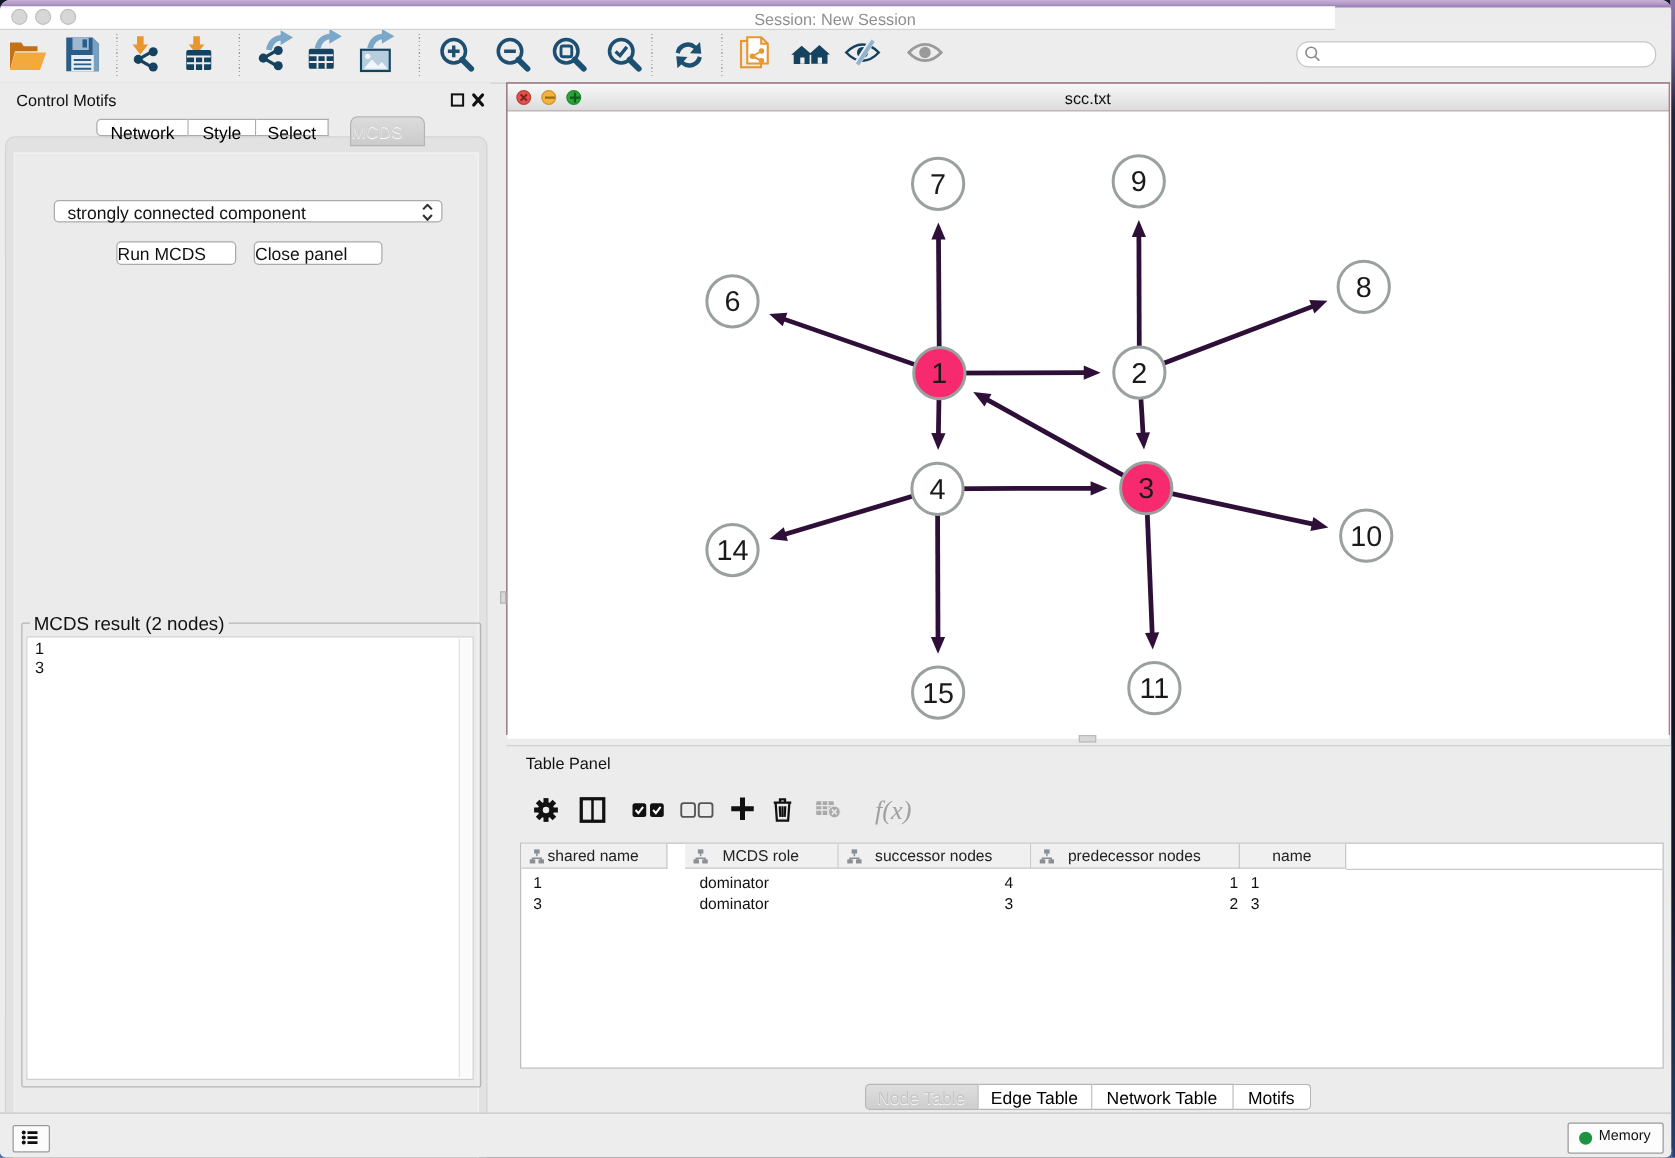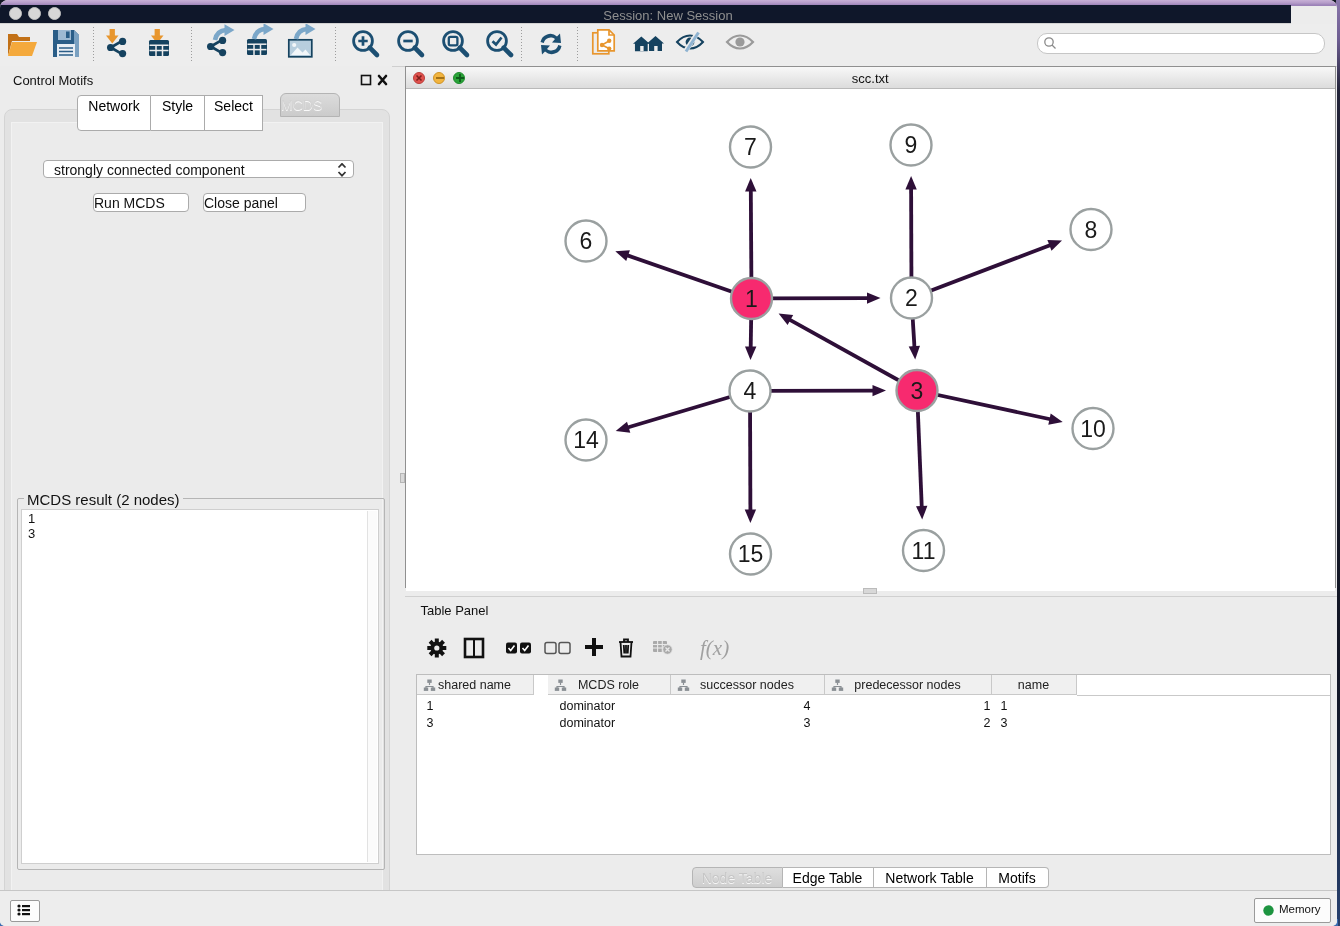--- a/index.html
+++ b/index.html
@@ -6,37 +6,37 @@
   font-family:"Liberation Sans",sans-serif;background:#141824}
 .abs{position:absolute}
 #strip{right:0;top:0;width:4px;height:926px;
   background:linear-gradient(#8a76ab 0,#6d5d91 40px,#23243a 90px,#10131f 300px,#131727 700px,#27406e 926px)}
 #corner-l{left:0;bottom:0;width:7px;height:7px;background:#3d6db0}
 #corner-r{right:2px;bottom:0;width:7px;height:7px;background:#3d6db0}
 #win{left:0;top:0;width:1336.5px;height:926px;background:#ececec;
   border-radius:8px 8px 5px 5px;overflow:hidden}
 #purple{left:0;top:0;width:1336.5px;height:6px;
   background:linear-gradient(#c7b0d6 0,#b49bc8 3px,#9c82b8 5px);border-radius:8px 8px 0 0}
-#titlebar{left:0;top:5px;width:1291px;height:18px;background:#0f172a;border-bottom:1px solid #d2d2d2}
+#titlebar{left:0;top:5px;width:1068px;height:18px;background:#ffffff;border-bottom:1px solid #d2d2d2}
 .tl{position:absolute;top:2px;width:11px;height:11px;border-radius:50%;
   background:#d7d7d7;border:1px solid #c0c0c0}
 #wtitle{left:0;top:3px;width:1336px;text-align:center;font-size:13px;color:#8f8f8f}
 #toolbar{left:0;top:24px;width:1336.5px;height:42px;background:#ededed;border-bottom:1px solid #cfcfcf}
 .vsep{position:absolute;top:3px;height:36px;width:1px;
   background:repeating-linear-gradient(to bottom,#9d9d9d 0,#9d9d9d 1px,transparent 1px,transparent 3px)}
 #searchbox{position:absolute;left:1037px;top:9px;width:286px;height:19px;background:#fff;
   border:1px solid #c6c6c6;border-radius:10px}
 
 #cpanel{left:0;top:66px;width:392px;height:824px;background:#ececec}
 #cp-head{position:absolute;left:13px;top:7px;font-size:13px;color:#111}
 #tabbody{position:absolute;left:4px;top:43px;width:384px;height:838px;background:#e2e2e2;
   border:1px solid #d4d4d4;border-radius:8px}
 #tabinner{position:absolute;left:11px;top:56px;width:370px;height:811px;background:#ebebeb;
   border:1px solid #f2f2f2}
-.tab{position:absolute;top:29px;height:36px;background:#fff;border:1px solid #ababab;
+.tab{position:absolute;top:29px;height:14px;background:#fff;border:1px solid #ababab;
   font-size:14px;color:#000;text-align:center;line-height:20px;box-sizing:border-box}
 #tab-mcds{position:absolute;left:280px;top:27px;width:60px;height:24px;
   background:linear-gradient(#dcdcdc,#cbcbcb);border:1px solid #b4b4b4;border-radius:6px 6px 0 0;
   font-size:14px;color:#d2d2d2;text-shadow:0 1px 0 #fafafa;text-align:left;line-height:23px;box-sizing:border-box}
 #optlabel{position:absolute;left:0;top:73px;width:392px;text-align:center;font-size:14px;color:#111}
 #combo{position:absolute;left:43px;top:94px;width:311px;height:18px;background:#fff;
   border:1px solid #ababab;border-radius:4px;font-size:14px;color:#111;line-height:18px;box-sizing:border-box}
 .btn{position:absolute;top:127px;height:19px;background:#fff;border:1px solid #ababab;
   border-radius:4px;font-size:14px;color:#111;text-align:left;line-height:18px;box-sizing:border-box}
 #groupbox{position:absolute;left:17px;top:432px;width:366px;height:370px;

